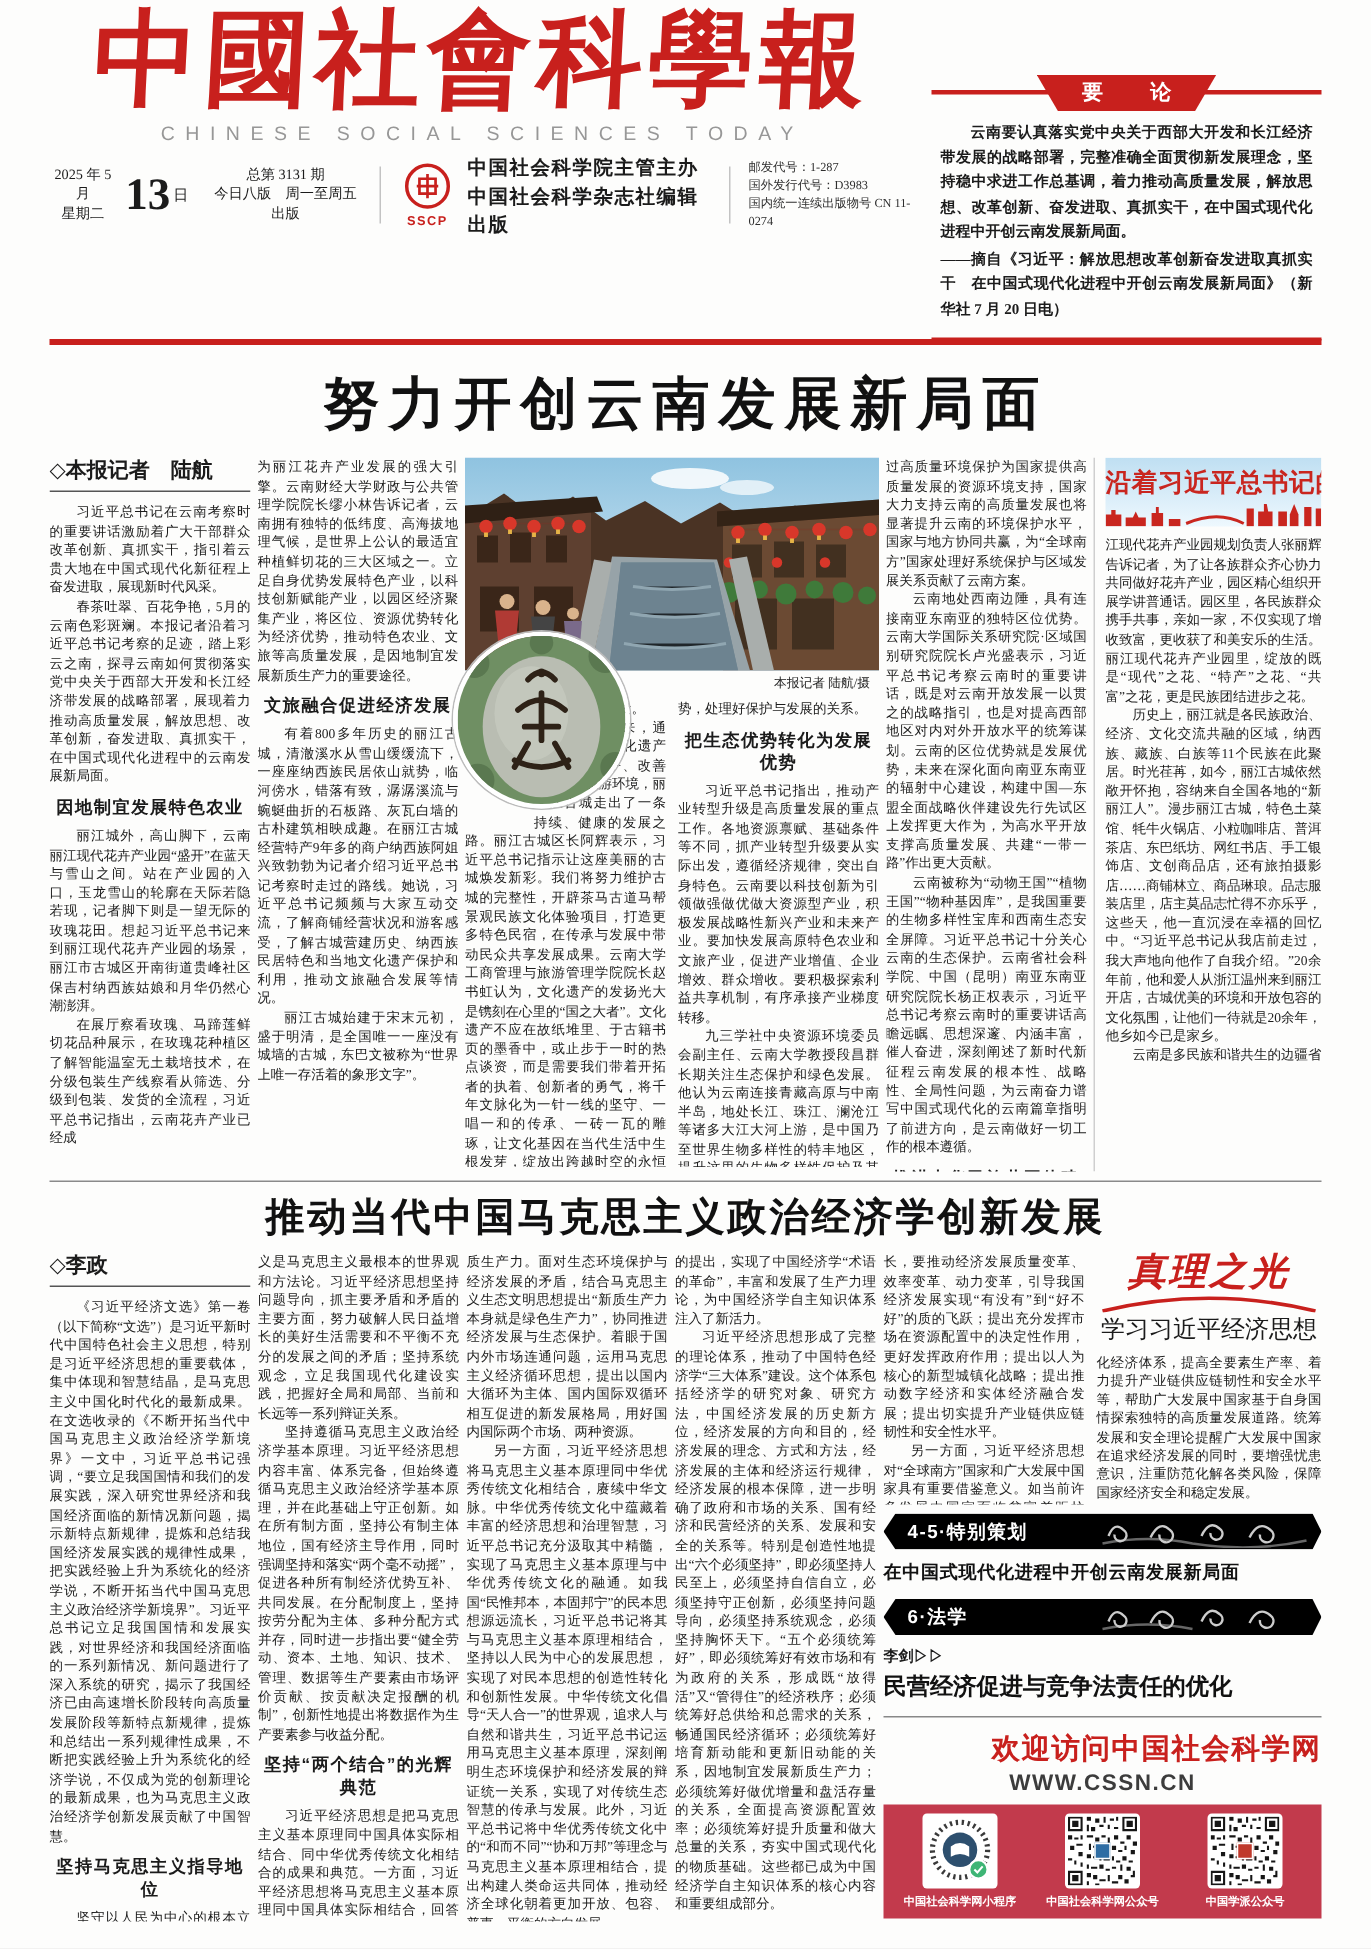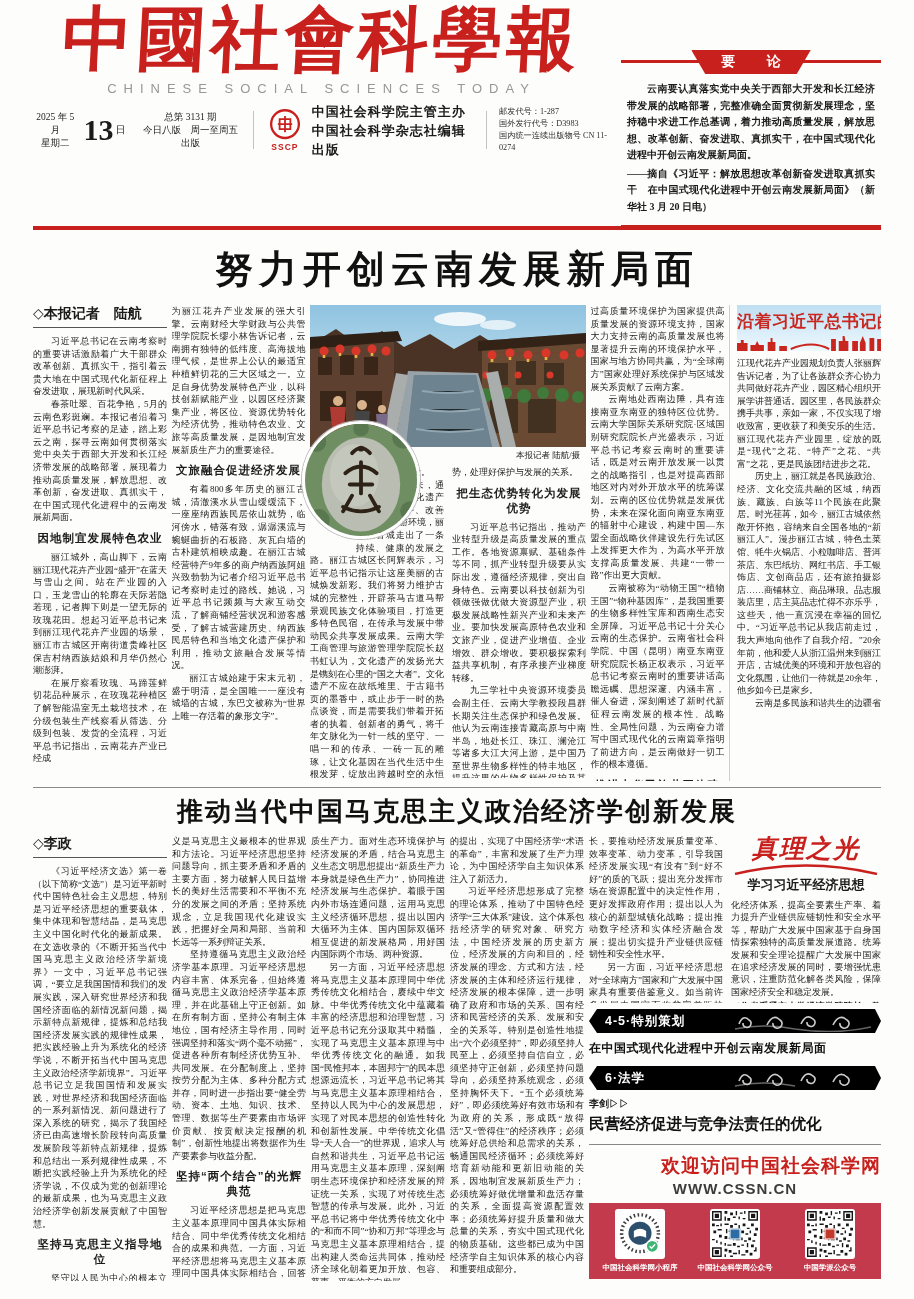--- a/index.html
+++ b/index.html
@@ -77,21 +77,21 @@
              font-family:"Liberation Sans","DejaVu Sans",sans-serif;color:#111;}
   .a2-body{display:flex;justify-content:space-between;height:446px;}
   .a2col{width:134px;flex:none;height:446px;overflow:hidden;}
   .right-wrap{width:292px;flex:none;display:flex;flex-direction:column;}
   .rw-row{display:flex;justify-content:space-between;height:168px;overflow:hidden;}
   .rw-col5{width:134px;flex:none;overflow:hidden;}
   .truth-box{width:150px;flex:none;}
   .truth-title{text-align:center;font-size:25px;font-weight:bold;color:#c8201d;letter-spacing:2px;
                font-style:italic;line-height:28px;}
   .truth-arc{display:block;margin:0 auto;}
-  .truth-sub{text-align:center;font-size:13px;font-weight:bold;margin:1px 0 5px;
+  .truth-sub{text-align:center;font-size:16px;font-weight:normal;margin:1px 0 5px;
              font-family:"Liberation Sans",sans-serif;}
   .truth-body{font-size:9px;line-height:12.4px;text-align:justify;margin:0;}
   .truth-author{font-size:9px;line-height:12.4px;font-weight:bold;text-align:justify;margin-top:2px;}
 
   
   .promos{margin-top:6px;}
   .promo-banner{position:relative;height:24px;background:#000000;color:#fff;display:flex;align-items:center;
                 clip-path:polygon(8px 0,calc(100% - 6px) 0,100% 50%,calc(100% - 6px) 100%,8px 100%,0 50%);}
   .promo-banner span{font-size:12.5px;font-weight:bold;padding-left:16px;letter-spacing:1px;
                      font-family:"Liberation Sans",sans-serif;position:relative;z-index:2;}
@@ -178,21 +178,21 @@
           <div>邮发代号：1-287</div>
           <div>国外发行代号：D3983</div>
           <div>国内统一连续出版物号 CN 11-0274</div>
         </div>
       </div>
     </div>
 
     <aside class="yaolun">
       <div class="yaolun-tab">要 论</div>
       <p class="yaolun-body">云南要认真落实党中央关于西部大开发和长江经济带发展的战略部署，完整准确全面贯彻新发展理念，坚持稳中求进工作总基调，着力推动高质量发展，解放思想、改革创新、奋发进取、真抓实干，在中国式现代化进程中开创云南发展新局面。</p>
-      <p class="yaolun-src">——摘自《习近平：解放思想改革创新奋发进取真抓实干　在中国式现代化进程中开创云南发展新局面》（新华社 3 月 20 日电）</p>
+      <p class="yaolun-src">——摘自《习近平：解放思想改革创新奋发进取真抓实干　在中国式现代化进程中开创云南发展新局面》（新华社 7 月 20 日电）</p>
     </aside>
   </header>
 
   <div class="red-rule"></div>
 
   <section>
     <h2 class="headline1">努力开创云南发展新局面</h2>
     <div class="a1-body">
 
       <div class="col c134">

